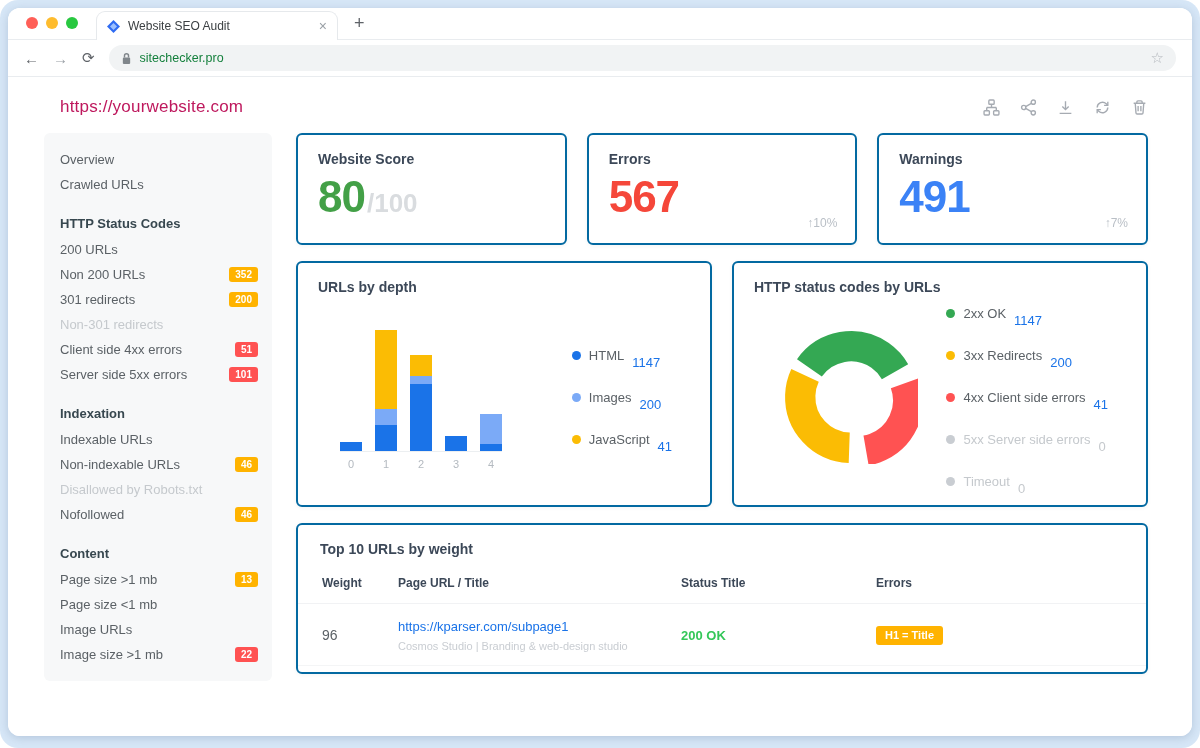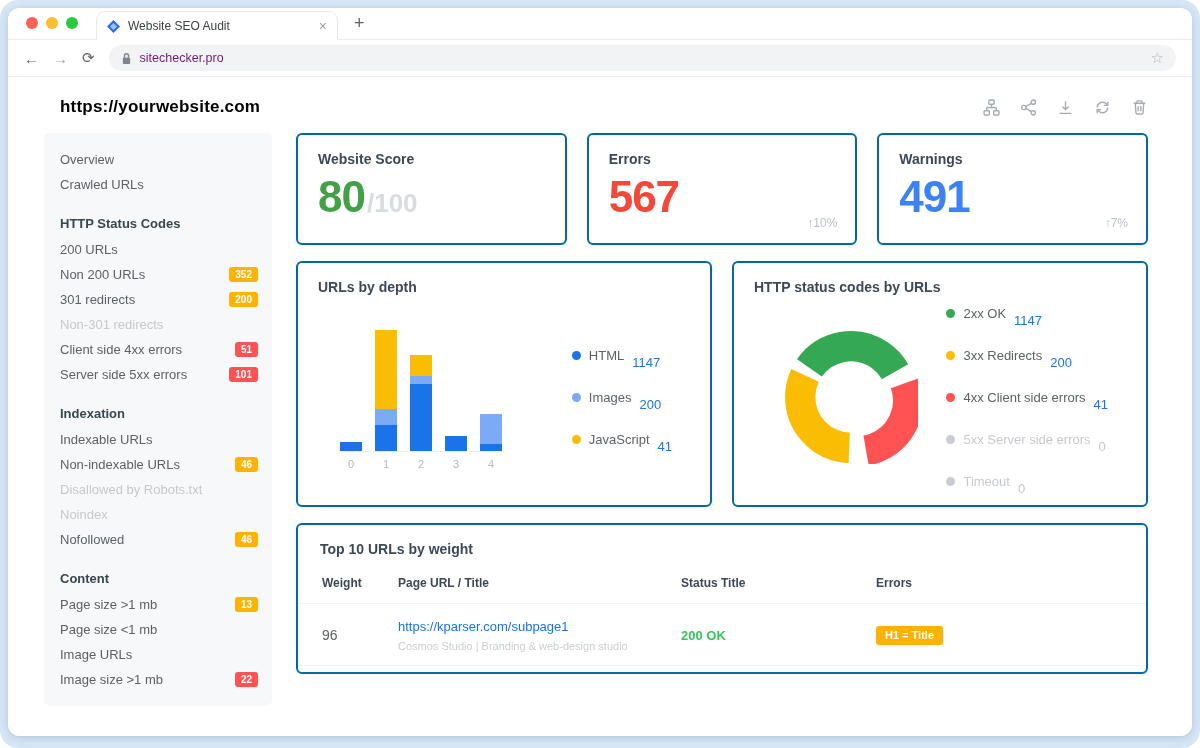--- a/index.html
+++ b/index.html
@@ -58,26 +58,26 @@
   }
   .navicon { font-size:15px; color:#5f6368; cursor:pointer; }
   .navicon.fwd { color:#9aa0a6; }
   .addressbar {
     flex:1; height:26px;
     background:#f1f3f4;
     border-radius:13px;
     display:flex; align-items:center; gap:8px;
     padding:0 12px;
   }
-  .url-text { flex:1; font-size:12.5px; color:#701a75; }
+  .url-text { flex:1; font-size:12.5px; color:#15803d; }
   .star { color:#b4b8bd; font-size:15px; cursor:pointer; }
   
   .page { flex:1; background:#fff; overflow:hidden; }
   .page-header { display:flex; justify-content:space-between; align-items:center; padding:20px 44px 14px 52px; }
-  .site-title { margin:0; font-size:17px; font-weight:700; color:#000000; letter-spacing:.2px; }
+  .site-title { margin:0; font-size:17px; font-weight:400; color:#be185d; letter-spacing:.2px; }
   .header-actions { display:flex; gap:20px; align-items:center; }
   .action-icon { cursor:pointer; display:inline-flex; }
   .content { display:flex; gap:24px; padding:2px 44px 0 36px; }
   
   .sidebar { width:228px; flex:0 0 228px; background:#f7f8f9; border-radius:6px; padding:14px 14px 14px 16px; font-size:13px; align-self:flex-start; }
   .side-item { display:flex; justify-content:space-between; align-items:center; height:25px; color:#5b6166; cursor:pointer; }
   .side-item.disabled { color:#c5c9cd; }
   .side-section { font-weight:700; color:#37474f; margin-top:15px; margin-bottom:3px; height:22px; display:flex; align-items:center; }
   .badge { font-size:10px; font-weight:700; color:#fff; border-radius:3px; padding:2.5px 6px; line-height:1; }
   .badge.orange { background:#ffb300; }
@@ -246,23 +246,20 @@
             <div class="side-item">
               <span class="side-label">Indexable URLs</span>
             </div>
             <div class="side-item">
               <span class="side-label">Non-indexable URLs</span>
               <span class="badge orange">46</span>
             </div>
             <div class="side-item disabled">
               <span class="side-label">Disallowed by Robots.txt</span>
             </div>
-            <div class="side-item disabled">
-              <span class="side-label">Noindex</span>
-            </div>
             <div class="side-item">
               <span class="side-label">Nofollowed</span>
               <span class="badge orange">46</span>
             </div>
             <div class="side-section">Content</div>
             <div class="side-item">
               <span class="side-label">Page size &gt;1 mb</span>
               <span class="badge orange">13</span>
             </div>
             <div class="side-item">

